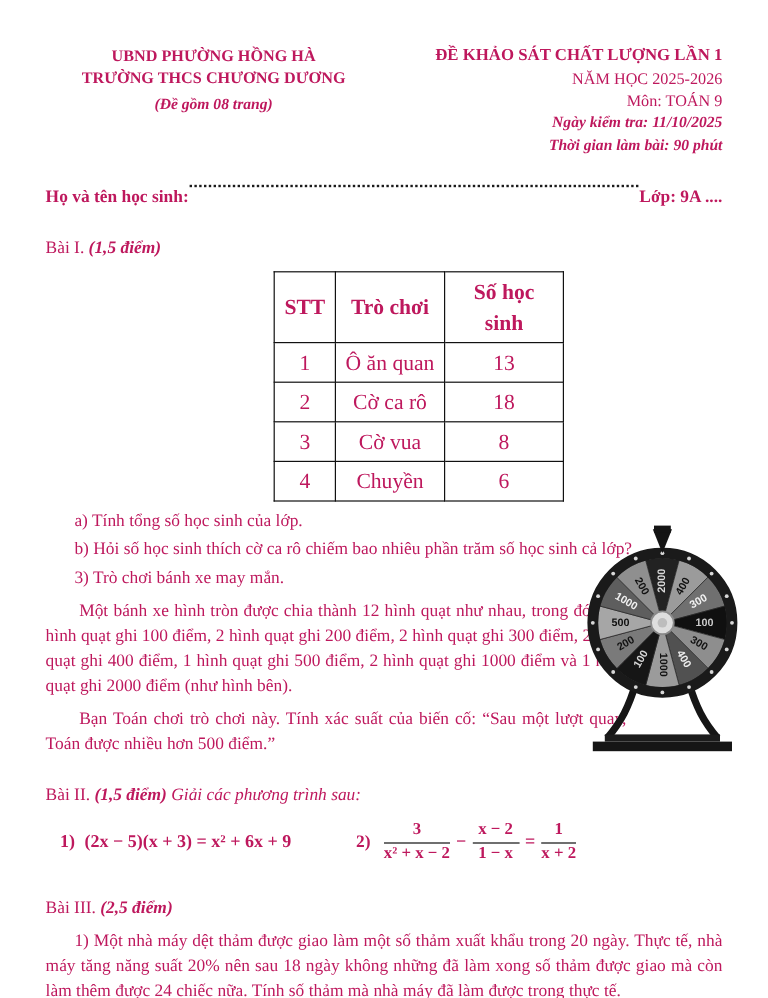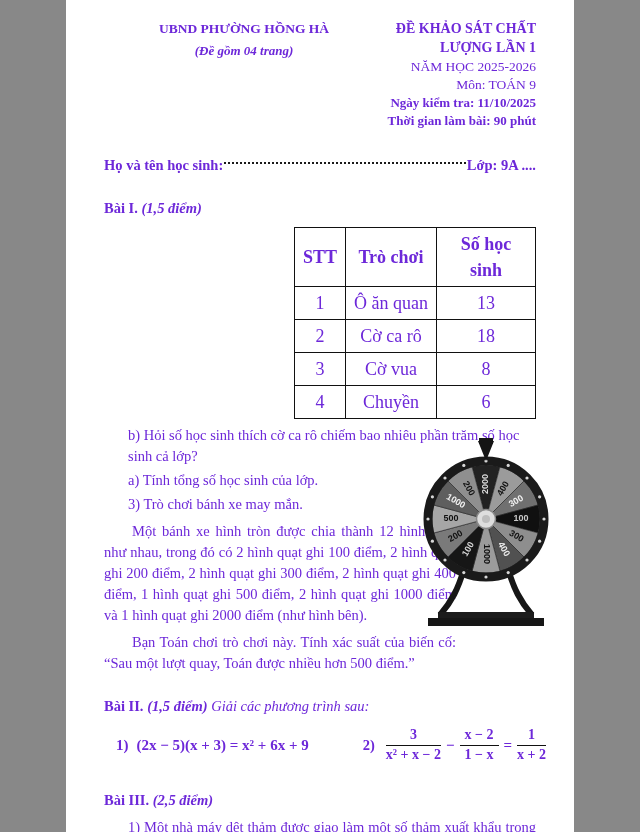--- a/index.html
+++ b/index.html
@@ -1,37 +1,37 @@
 <!DOCTYPE html>
 <html><head>
 <meta charset="utf-8">
 <style>
   html,body{margin:0;padding:0;background:#888;}
   .page{
-    width:508px;height:832px;position:relative;box-sizing:border-box;
-    margin:0 auto;background:#ffffff;color:#6d28d9;
+    width:640px;height:832px;position:relative;box-sizing:border-box;
+    margin:0 auto;background:#ffffff;color:#be185d;
     font-family:"Liberation Serif","DejaVu Serif",serif;
     font-size:14.5px;line-height:1.45;overflow:hidden;
-    padding:20px 38px 0 38px;
+    padding:38px 38px 0 38px;
   }
   
   .header{display:flex;}
   .header-left{width:280px;text-align:center;}
   .header-right{flex:1;text-align:right;}
   .hl1,.hl2{font-weight:bold;font-size:13.5px;line-height:1.35;}
   .hl3{font-weight:bold;font-style:italic;font-size:13px;margin-top:4px;}
   .hr1{font-weight:bold;font-size:14px;line-height:1.35;}
   .hr2,.hr3{font-weight:normal;font-size:13.5px;line-height:1.35;}
-  .hr4,.hr5{font-weight:bold;font-size:13px;line-height:1.4;}
-  
-  .name-line{display:flex;align-items:center;margin-top:24px;font-weight:bold;}
+  .hr4,.hr5{font-weight:bold;font-style:italic;font-size:13px;line-height:1.4;}
+  
+  .name-line{display:flex;align-items:flex-start;margin-top:24px;font-weight:bold;}
   .dotleader{flex:1;border-bottom:2.2px dotted #1a1a1a;margin:0 1px 4px 1px;}
   
   .sec-head{margin-top:22px;font-size:14.5px;}
-  .sec-title{font-weight:bold;}
+  .sec-title{font-weight:normal;}
   .sec-points{font-weight:bold;font-style:italic;}
   .sec-intro{font-style:italic;}
   .para{margin:6px 0 0 0;text-align:justify;}
   .indent{text-indent:24px;}
   .indent2{text-indent:28px;}
   .item{margin:3px 0 0 24px;}
   
   table.survey{border-collapse:collapse;margin:8px 0 6px 190px;}
   table.survey th,table.survey td{
     border:1.6px solid #111;text-align:center;padding:3px 6px;
@@ -55,21 +55,22 @@
   .op{margin:0 2px;font-size:15px;}
 </style>
 </head>
 <body>
 
 <div class="page">
 
   <div class="header">
     <div class="header-left">
       <div class="hl1">UBND PHƯỜNG HỒNG HÀ</div>
-      <div class="hl3">(Đề gồm 04 trang)</div>
+      <div class="hl2">TRƯỜNG THCS CHƯƠNG DƯƠNG</div>
+      <div class="hl3">(Đề gồm 08 trang)</div>
     </div>
     <div class="header-right">
       <div class="hr1">ĐỀ KHẢO SÁT CHẤT LƯỢNG LẦN 1</div>
       <div class="hr2">NĂM HỌC 2025-2026</div>
       <div class="hr3">Môn: TOÁN 9</div>
       <div class="hr4">Ngày kiểm tra: 11/10/2025</div>
       <div class="hr5">Thời gian làm bài: 90 phút</div>
     </div>
   </div>
 
@@ -110,22 +111,22 @@
         <td>8</td>
       </tr>
       <tr>
         <td>4</td>
         <td>Chuyền</td>
         <td>6</td>
       </tr>
     </tbody>
   </table>
 
+  <p class="item">a)  Tính tổng số học sinh của lớp.</p>
   <p class="item">b)  Hỏi số học sinh thích cờ ca rô chiếm bao nhiêu phần trăm số học sinh cả lớp?</p>
-  <p class="item">a)  Tính tổng số học sinh của lớp.</p>
   <p class="item">3)  Trò chơi bánh xe may mắn.</p>
 
   <div class="wheel-figure">
     <svg width="160" height="196" viewBox="0 0 160 196" xmlns="http://www.w3.org/2000/svg">
 
       <path d="M58,132 C52,152 46,164 34,178" stroke="#161616" stroke-width="6" fill="none"></path>
       <path d="M102,132 C108,152 114,164 126,178" stroke="#161616" stroke-width="6" fill="none"></path>
       <rect x="32" y="175" width="96" height="6" fill="#1c1c1c"></rect>
       <rect x="22" y="181" width="116" height="8" fill="#161616"></rect>
 

